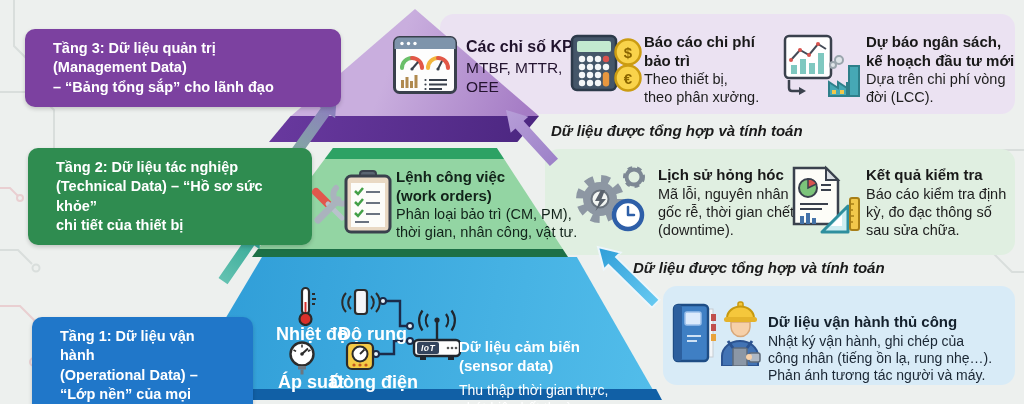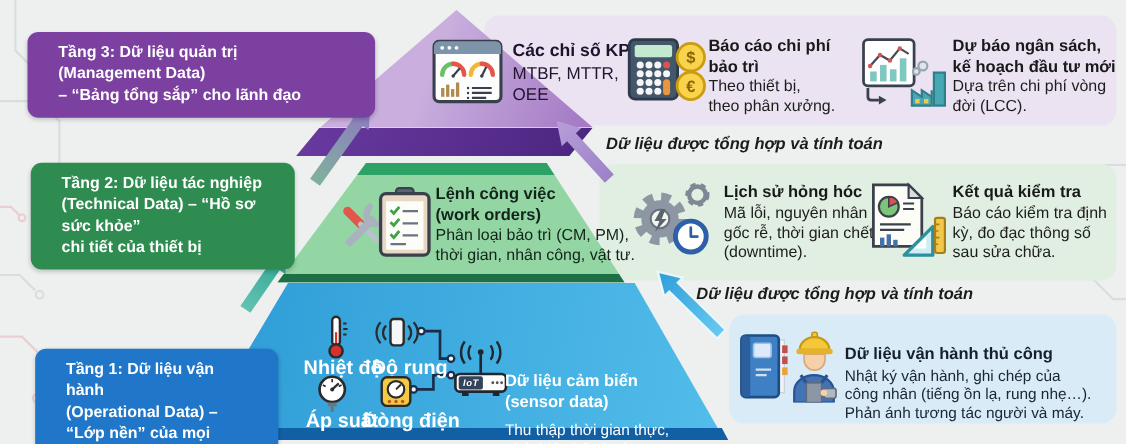--- a/index.html
+++ b/index.html
@@ -127,21 +127,21 @@
     <g transform="translate(261,226) rotate(34.5)">
       <path d="M0 0 L-12 20 L-5.5 20 L-5.5 67 L5.5 67 L5.5 20 L12 20 Z" fill="url(#ga3)"></path>
     </g>
     <g transform="translate(598,247) rotate(-45.5)">
       <path d="M0 0 L-12 20 L-5.5 20 L-5.5 81 L5.5 81 L5.5 20 L12 20 Z" fill="url(#ga4)" stroke="#edf6fb" stroke-width="2"></path>
     </g>
   </svg>
 
   <div class="tier-box" style="left: 25px; top: 29px; width: 316px; background: rgb(124, 65, 160);">Tầng 3: Dữ liệu quản trị (Management Data)
 – “Bảng tổng sắp” cho lãnh đạo</div>
-  <div class="tier-box" style="left: 28px; top: 148px; width: 240px; background: rgb(47, 140, 80);">Tầng 2: Dữ liệu tác nghiệp
+  <div class="tier-box" style="left: 28px; top: 148px; width: 284px; background: rgb(47, 140, 80);">Tầng 2: Dữ liệu tác nghiệp
 (Technical Data) – “Hồ sơ sức khỏe”
 chi tiết của thiết bị</div>
   <div class="tier-box" style="left: 32px; top: 285px; width: 221px; background: rgb(32, 119, 201); margin-top: 32px;">Tầng 1: Dữ liệu vận hành
 (Operational Data) –
 “Lớp nền” của mọi
 phân tích</div>
 
   <div class="flow-label" style="left:551px;top:122px;">Dữ liệu được tổng hợp và tính toán</div>
   <div class="flow-label" style="left:633px;top:259px;">Dữ liệu được tổng hợp và tính toán</div>
 

